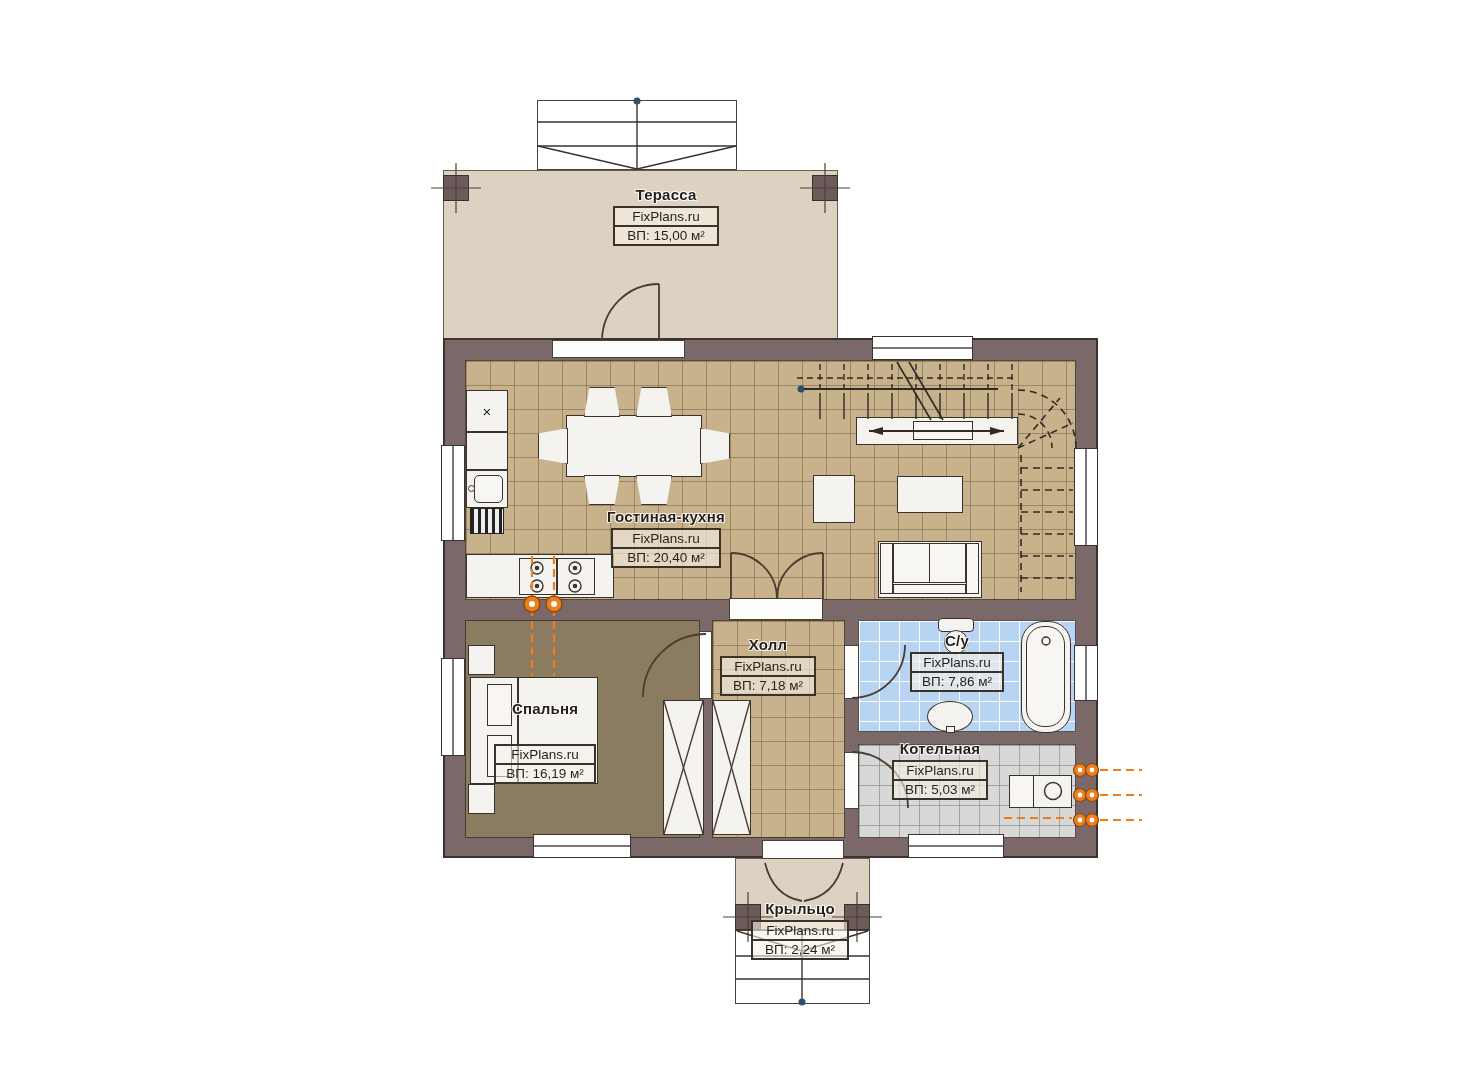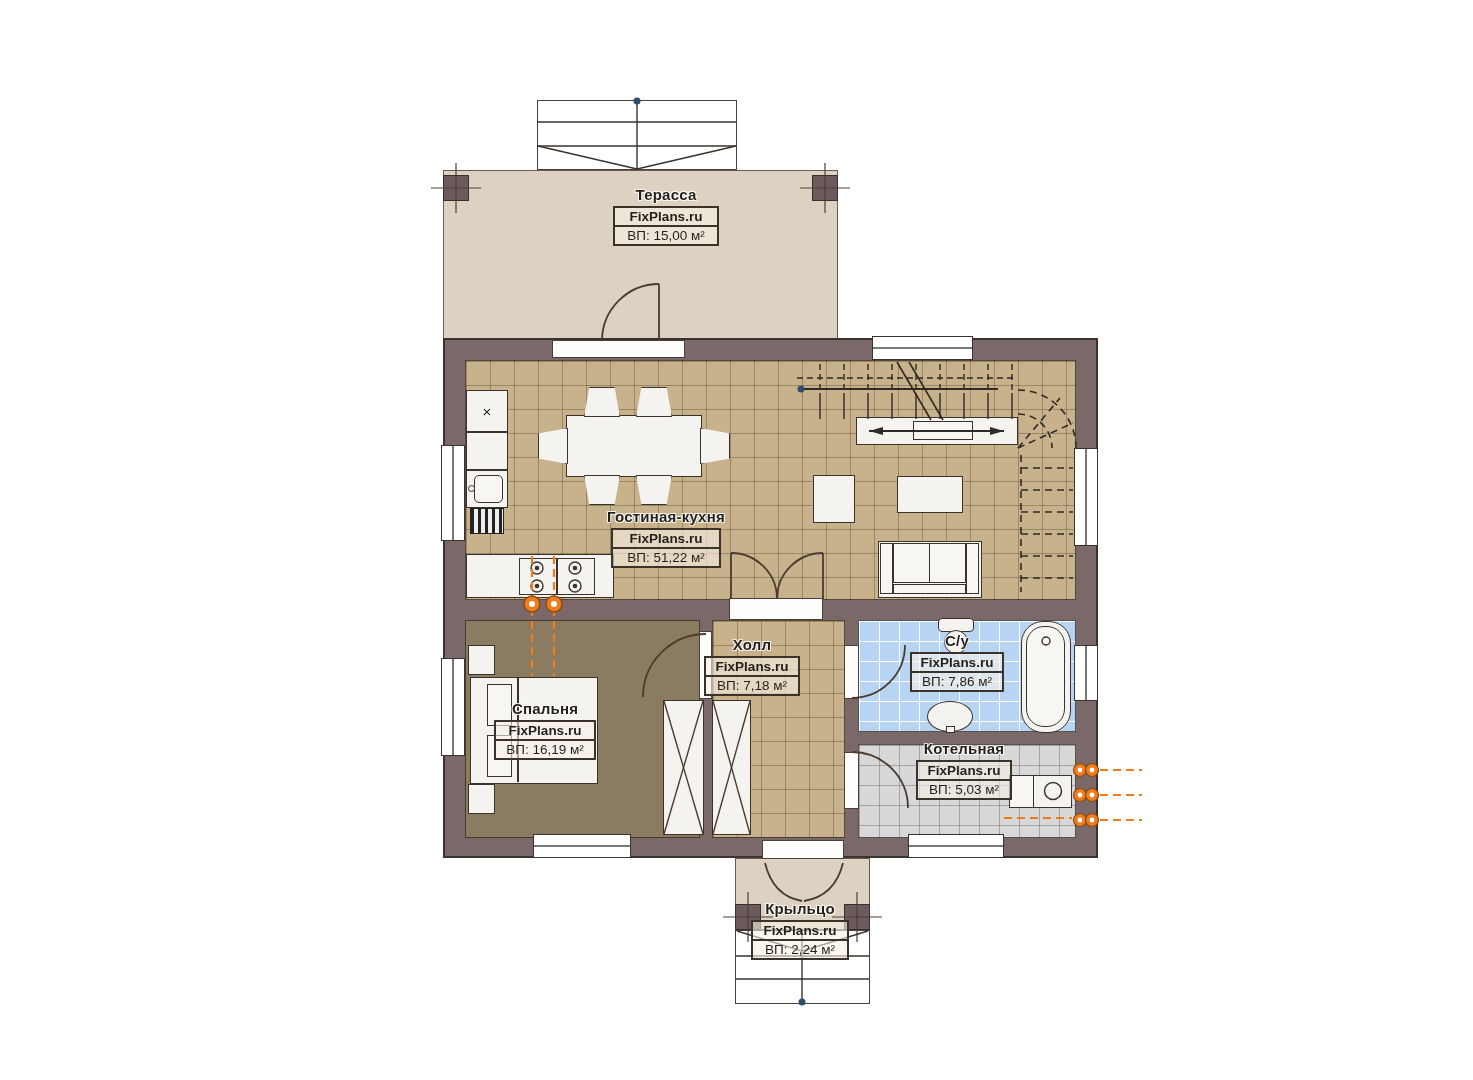--- a/index.html
+++ b/index.html
@@ -43,21 +43,21 @@
   .c-right{clip-path:polygon(0 0,100% 15%,100% 85%,0 100%);}
   .inner{position:absolute;box-sizing:border-box;border:1.2px solid #3a332c;background:#f7f6f3;}
   svg.overlay{position:absolute;left:0;top:0;z-index:5;pointer-events:none;}
   
   .room-label{position:absolute;z-index:6;display:flex;flex-direction:column;align-items:center;}
   .room-name{font-weight:bold;font-size:15px;color:#241f1a;letter-spacing:.2px;
     text-shadow:1px 1px 0 rgba(255,255,255,.75),-1px -1px 0 rgba(255,255,255,.75),
                 1px -1px 0 rgba(255,255,255,.75),-1px 1px 0 rgba(255,255,255,.75);}
   .info-box{margin-top:3px;border:2px solid #3b332a;background:rgba(247,242,232,.6);
     text-align:center;color:#241f1a;}
-  .info-box .brand{font-size:13.5px;padding:1px 6px;border-bottom:2px solid #3b332a;font-weight:bold;}
+  .info-box .brand{font-size:13.5px;padding:1px 6px;border-bottom:2px solid #3b332a;}
   .info-box .area{font-size:13.5px;padding:1px 6px;}
   .glyph{display:flex;align-items:center;justify-content:center;font-size:15px;color:#222;}
 </style>
 </head>
 <body>
 
 <div class="stage">
 
   <div class="abs steps" style="left:537px;top:100px;width:200px;height:70px;"></div>
   <div class="abs deck" style="left:443px;top:170px;width:395px;height:170px;"></div>
@@ -305,49 +305,49 @@
     <div class="info-box" style="width:102px;">
       <div class="brand">FixPlans.ru</div>
       <div class="area">ВП: 15,00 м²</div>
     </div>
   </div>
 
   <div class="room-label" style="left:576px;top:508px;width:180px;">
     <div class="room-name">Гостиная-кухня</div>
     <div class="info-box" style="width:106px;">
       <div class="brand">FixPlans.ru</div>
-      <div class="area">ВП: 51,22 м²</div>
-    </div>
-  </div>
-
-  <div class="room-label" style="left:672px;top:636px;width:160px;">
+      <div class="area">ВП: 20,40 м²</div>
+    </div>
+  </div>
+
+  <div class="room-label" style="left:688px;top:636px;width:160px;">
     <div class="room-name">Холл</div>
     <div class="info-box" style="width:92px;">
       <div class="brand">FixPlans.ru</div>
       <div class="area">ВП: 7,18 м²</div>
     </div>
   </div>
 
   <div class="room-label" style="left:877px;top:632px;width:160px;">
     <div class="room-name">С/у</div>
     <div class="info-box" style="width:90px;">
       <div class="brand">FixPlans.ru</div>
       <div class="area">ВП: 7,86 м²</div>
     </div>
   </div>
 
-  <div class="room-label" style="left:884px;top:740px;width:160px;">
+  <div class="room-label" style="left:860px;top:740px;width:160px;">
     <div class="room-name">Котельная</div>
     <div class="info-box" style="width:92px;">
       <div class="brand">FixPlans.ru</div>
       <div class="area">ВП: 5,03 м²</div>
     </div>
   </div>
 
-  <div class="room-label" style="left:465px;top:700px;width:160px;">
+  <div class="room-label" style="left:465px;top:700px;width:160px;gap:24px;">
     <div class="room-name">Спальня</div>
     <div class="info-box" style="width:98px;">
       <div class="brand">FixPlans.ru</div>
       <div class="area">ВП: 16,19 м²</div>
     </div>
   </div>
 
   <div class="room-label" style="left:720px;top:900px;width:160px;">
     <div class="room-name">Крыльцо</div>
     <div class="info-box" style="width:94px;">

